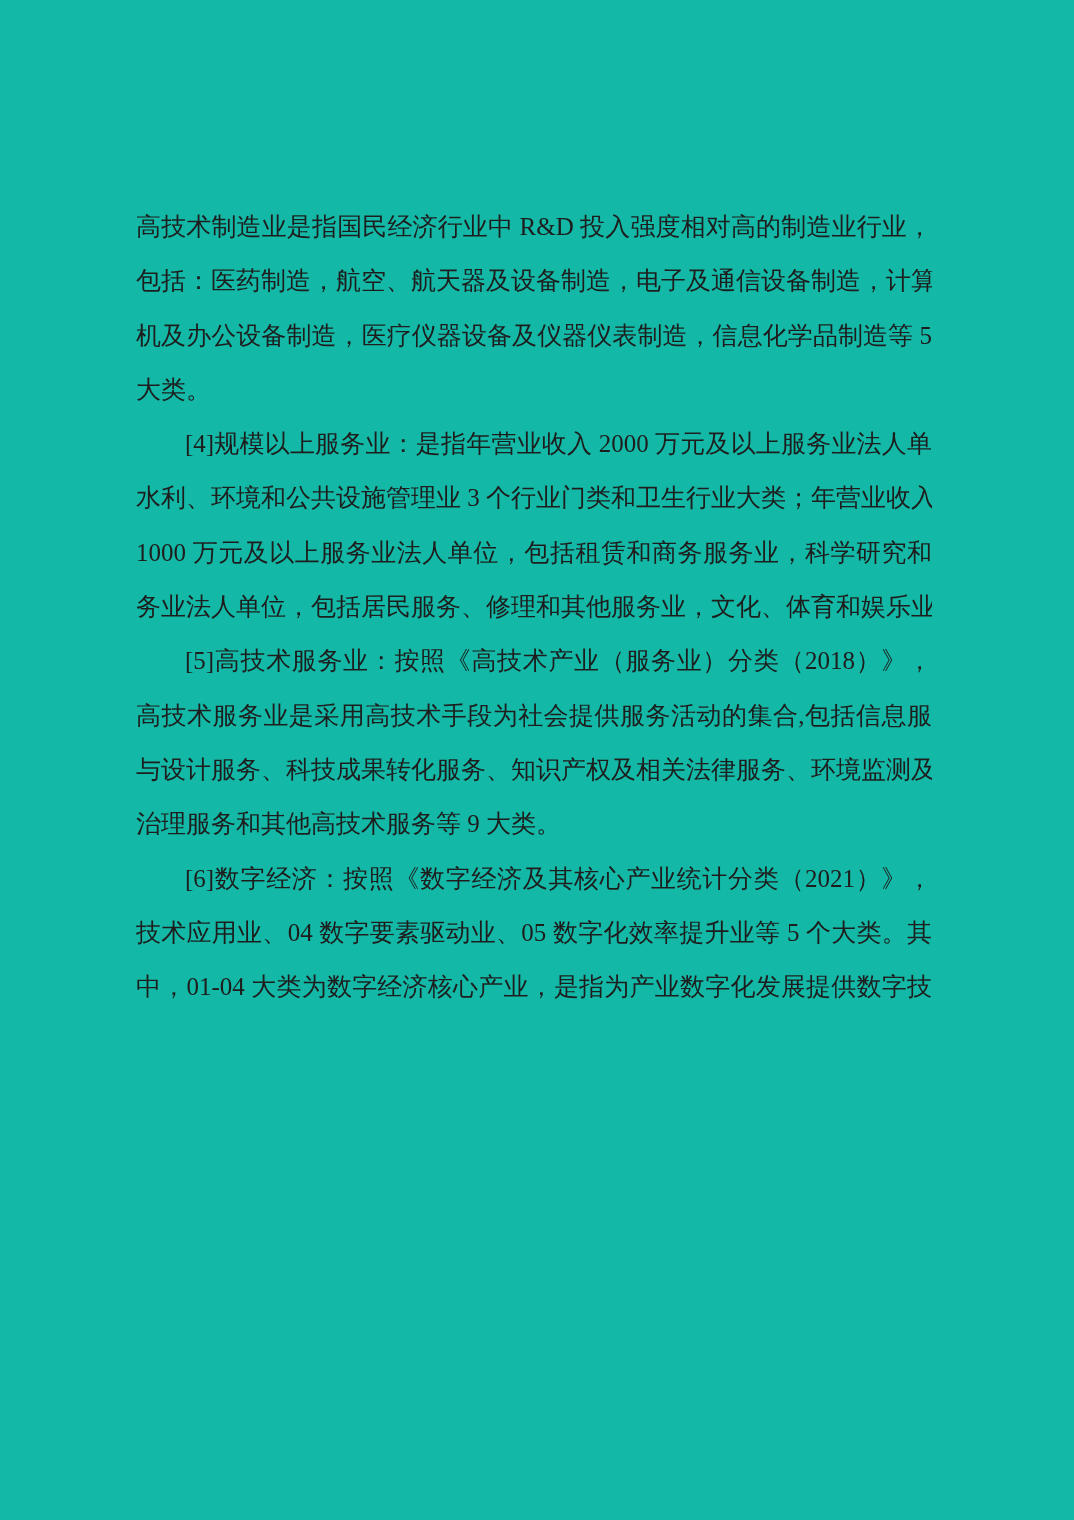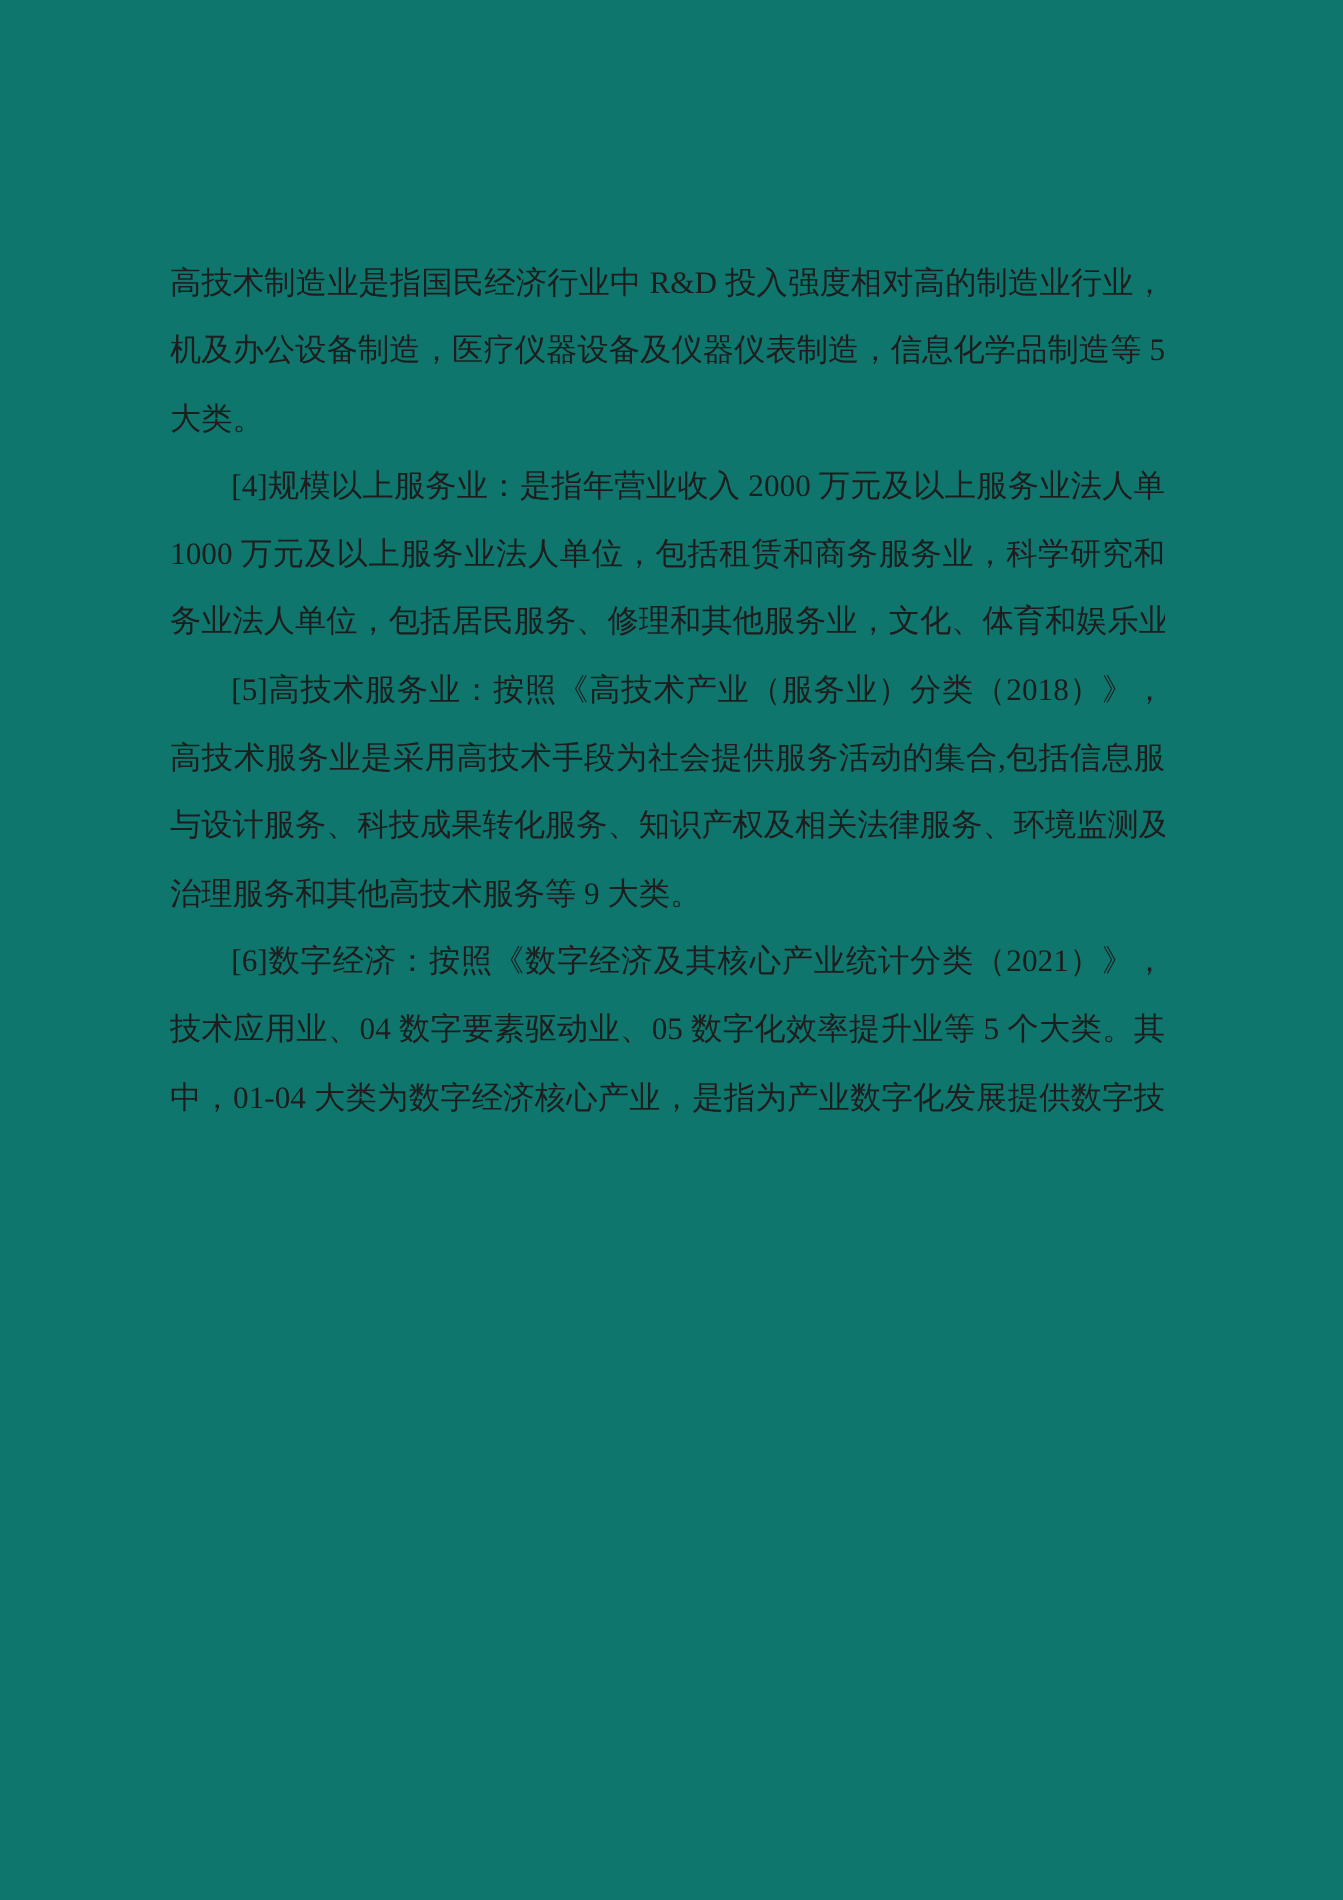--- a/index.html
+++ b/index.html
@@ -4,21 +4,21 @@
 <style>
   html, body {
     margin: 0;
     padding: 0;
     background: #ffffff;
   }
   .page {
     position: relative;
     width: 1074px;
     height: 1520px;
-    background: #0f766e;
+    background: #14b8a6;
     overflow: hidden;
   }
   .text-block {
     position: absolute;
     left: 136px;
     top: 200px;
     width: 796px;
     color: #1d1d1d;
     font-family: "Liberation Serif", "DejaVu Serif", serif;
     font-size: 25px;
@@ -38,26 +38,28 @@
   .line.para-end { text-align-last: left; }
 </style>
 </head>
 <body>
 
 <div class="page">
   <div class="text-block">
 
     <div class="para">
       <p class="line">高技术制造业是指国民经济行业中 R&amp;D 投入强度相对高的制造业行业，</p>
+      <p class="line">包括：医药制造，航空、航天器及设备制造，电子及通信设备制造，计算</p>
       <p class="line">机及办公设备制造，医疗仪器设备及仪器仪表制造，信息化学品制造等 5</p>
       <p class="line para-end">大类。</p>
     </div>
 
     <div class="para">
       <p class="line indent">[4]规模以上服务业：是指年营业收入 2000 万元及以上服务业法人单</p>
+      <p class="line">水利、环境和公共设施管理业 3 个行业门类和卫生行业大类；年营业收入</p>
       <p class="line">1000 万元及以上服务业法人单位，包括租赁和商务服务业，科学研究和</p>
       <p class="line">务业法人单位，包括居民服务、修理和其他服务业，文化、体育和娱乐业</p>
     </div>
 
     <div class="para">
       <p class="line indent">[5]高技术服务业：按照《高技术产业（服务业）分类（2018）》，</p>
       <p class="line">高技术服务业是采用高技术手段为社会提供服务活动的集合,包括信息服</p>
       <p class="line">与设计服务、科技成果转化服务、知识产权及相关法律服务、环境监测及</p>
       <p class="line para-end">治理服务和其他高技术服务等 9 大类。</p>
     </div>

